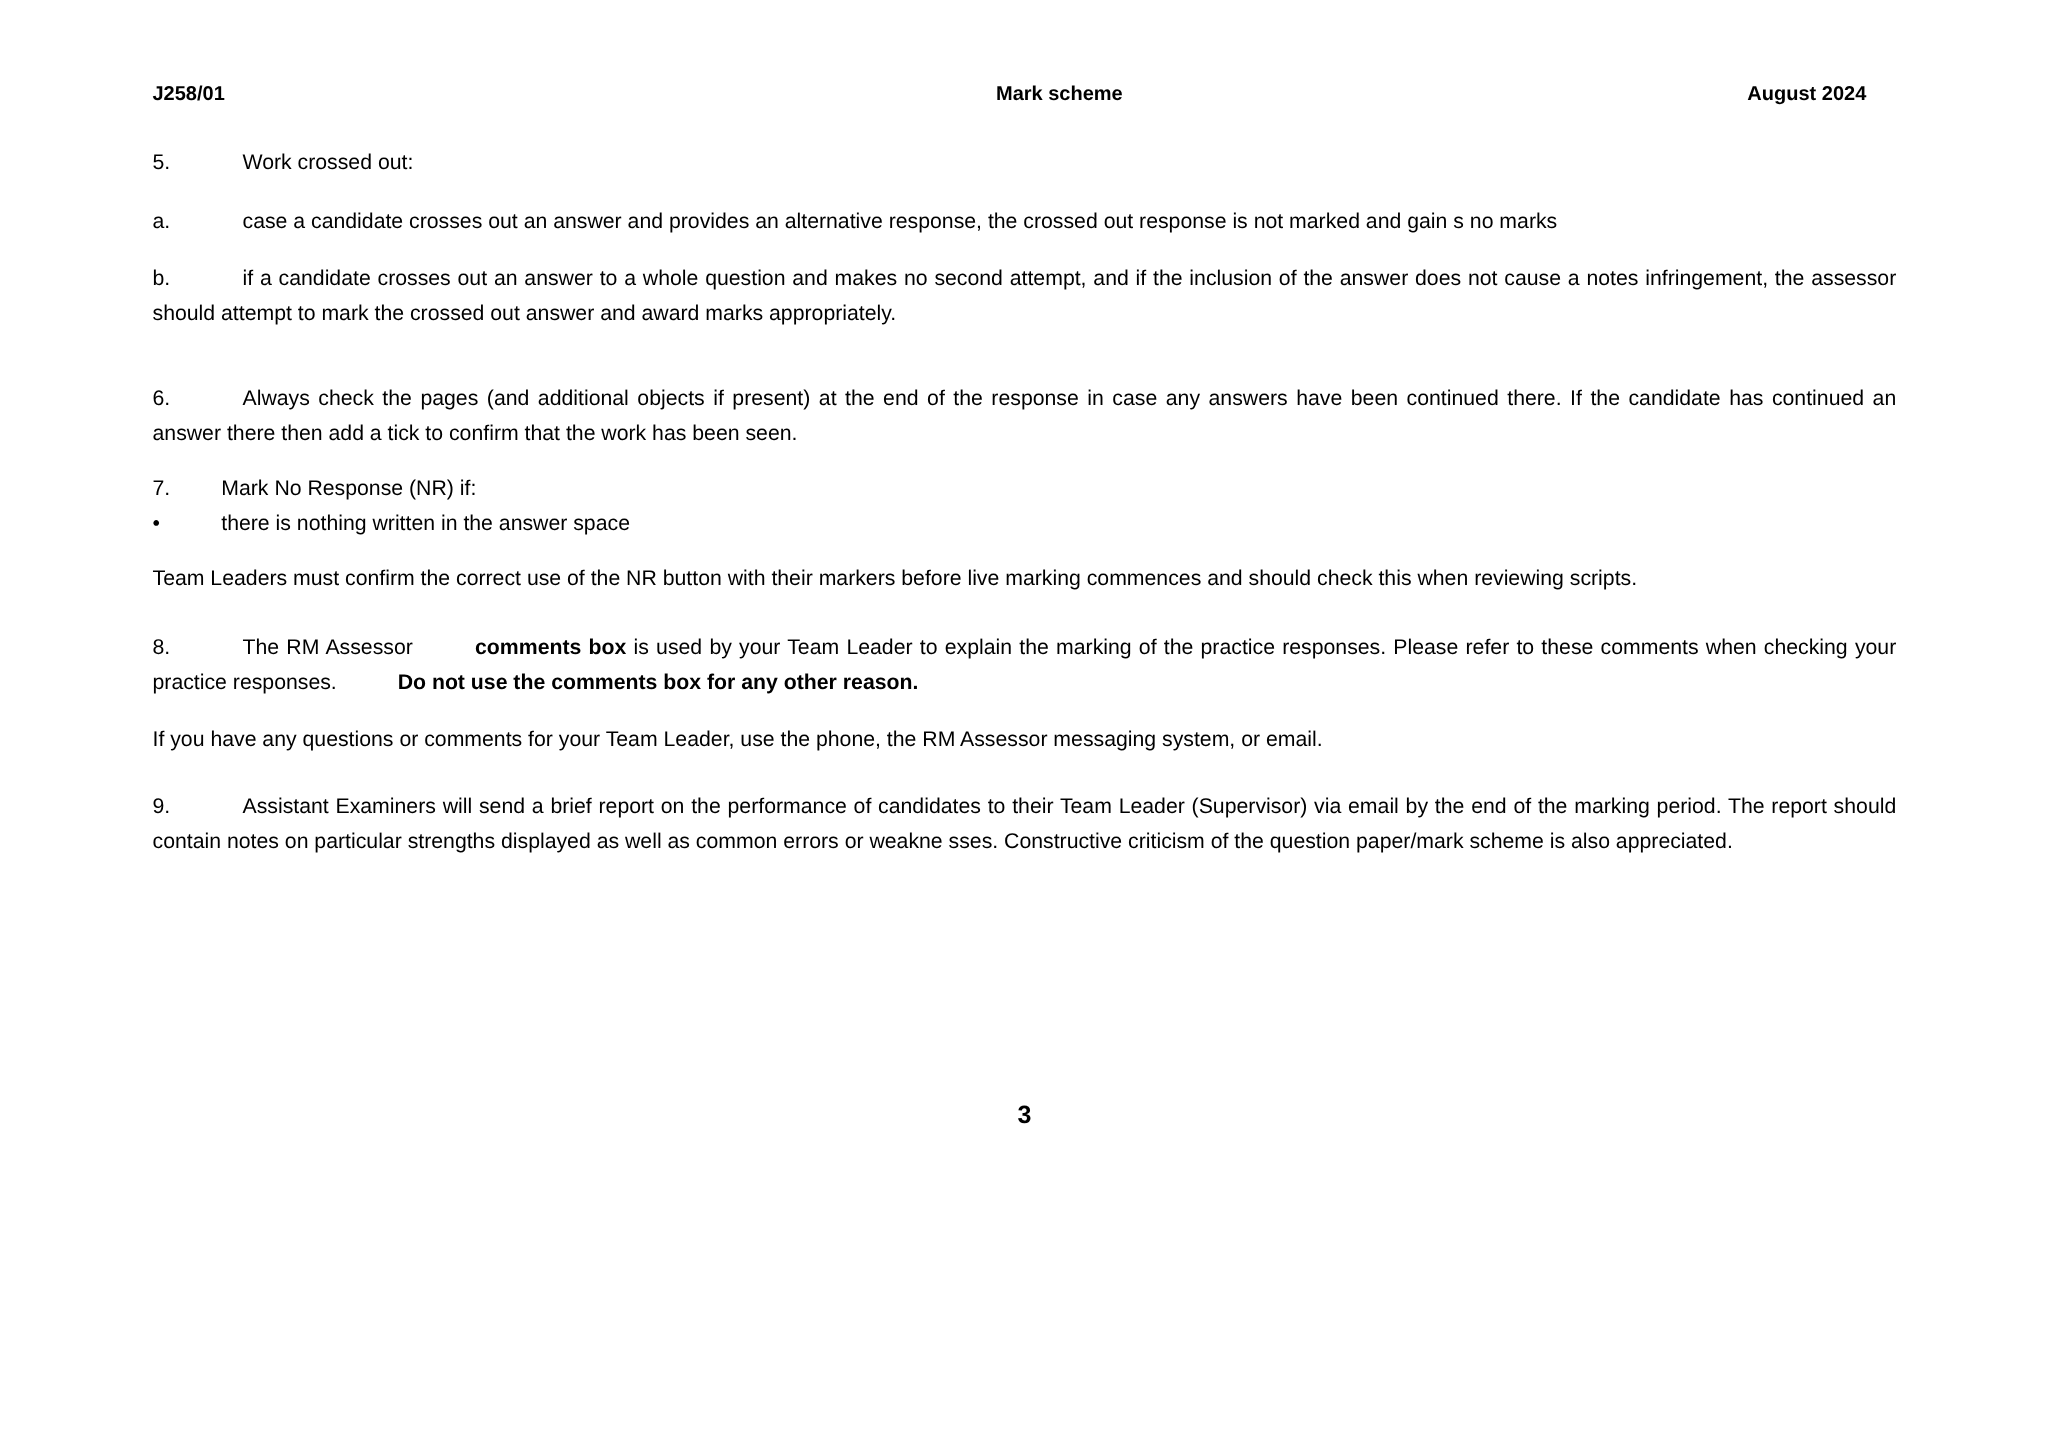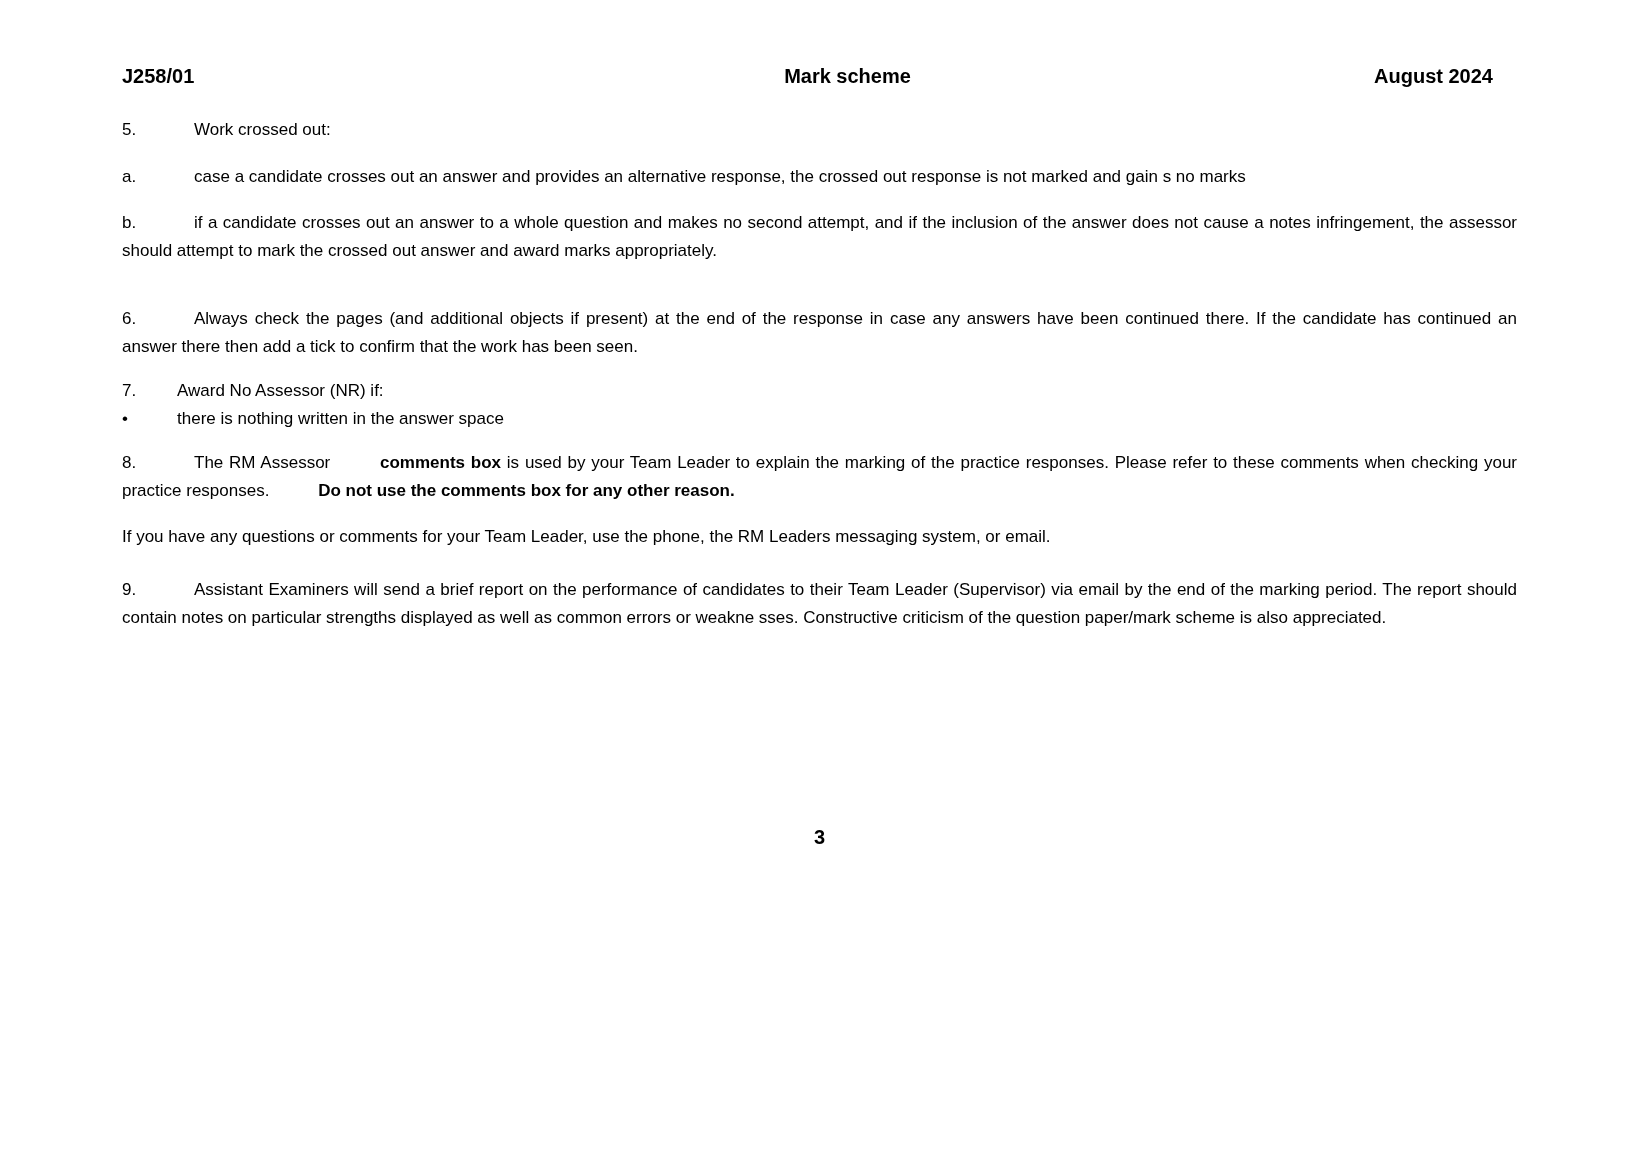--- a/index.html
+++ b/index.html
@@ -17,21 +17,21 @@
   .page {
     box-sizing: border-box;
     width: 1637px;
     height: 1158px;
     padding: 62px 120px 0 122px;
     background: #ffffff;
   }
   .hdr {
     display: flex;
     align-items: baseline;
-    font-size: 20px;
+    font-size: 16px;
     font-weight: bold;
     line-height: 28px;
     margin-bottom: 26px;
     justify-content: center;
   }
   .hdr-left  { flex: 1; text-align: left; }
   .hdr-center{ flex: 1; text-align: center; transform: translateX(40px); }
   .hdr-right { flex: 1; text-align: right; padding-right: 24px; }
 
   .body-text p {
@@ -76,30 +76,31 @@
   <div class="body-text">
 
     <p class="mb19"><span class="marker w72">5.</span><span>Work crossed out:</span></p>
 
     <p><span class="marker w72">a.</span><span>case a candidate crosses out an answer and provides an alternative response, the crossed out response is not marked and gain s no marks</span></p>
 
     <p class="mb40"><span class="marker w72">b.</span><span>if a candidate crosses out an answer to a whole question and makes no second attempt, and if the inclusion of the answer does not cause a notes infringement, the assessor should attempt to mark the crossed out answer and award marks appropriately.</span></p>
 
     <p class="mb16"><span class="marker w72">6.</span><span>Always check the pages (and additional objects if present) at the end of the response in case any answers have been continued there. If the candidate has continued an answer there then add a tick to confirm that the work has been seen.</span></p>
 
-    <p class="mb0"><span class="marker w55">7.</span><span>Award No Assessor (NR) if:</span></p>
+    <p class="mb0"><span class="marker w55">7.</span><span>Mark No Response (NR) if:</span></p>
 
     <p class="mb16"><span class="marker w55">•</span><span>there is nothing written in the answer space</span></p>
 
 
 
+    <p class="mb27"><span>Team Leaders must confirm the correct use of the NR button with their markers before live marking commences and should check this when reviewing scripts.</span></p>
 
     <p><span class="marker w72">8.</span><span>The RM Assessor </span><span class="bold">comments box</span><span> is used by your Team Leader to explain the marking of the practice responses. Please refer to these comments when checking your practice responses. </span><span class="bold">Do not use the comments box for any other reason.</span></p>
 
-    <p class="mb25"><span>If you have any questions or comments for your Team Leader, use the phone, the RM Leaders messaging system, or email.</span></p>
+    <p class="mb25"><span>If you have any questions or comments for your Team Leader, use the phone, the RM Assessor messaging system, or email.</span></p>
 
     <p class="mb0"><span class="marker w72">9.</span><span>Assistant Examiners will send a brief report on the performance of candidates to their Team Leader (Supervisor) via email by the end of the marking period. The report should contain notes on particular strengths displayed as well as common errors or weakne sses. Constructive criticism of the question paper/mark scheme is also appreciated.</span></p>
 
   </div>
 
   <div class="footer">
     <span>3</span>
   </div>
 
 </div>

